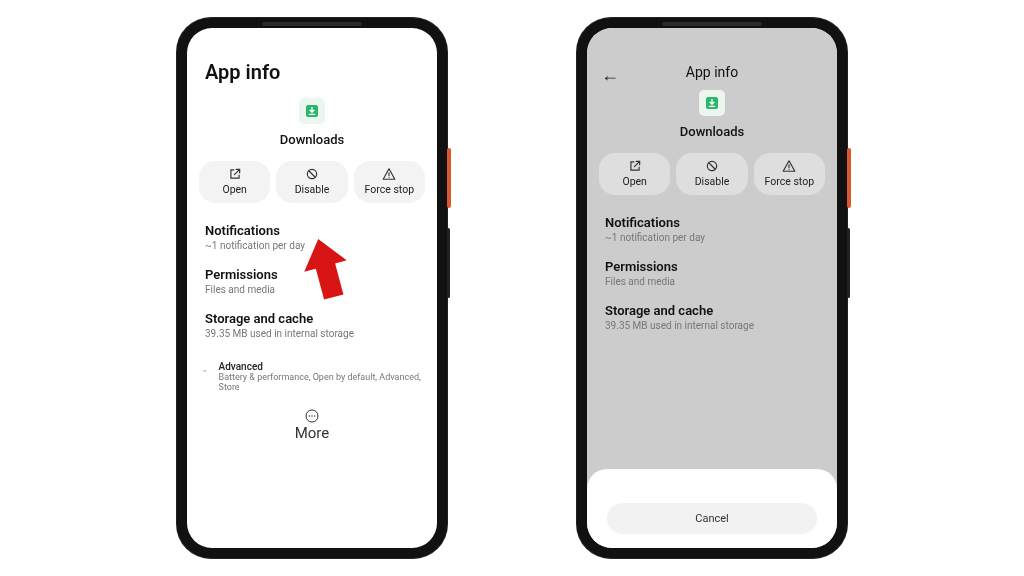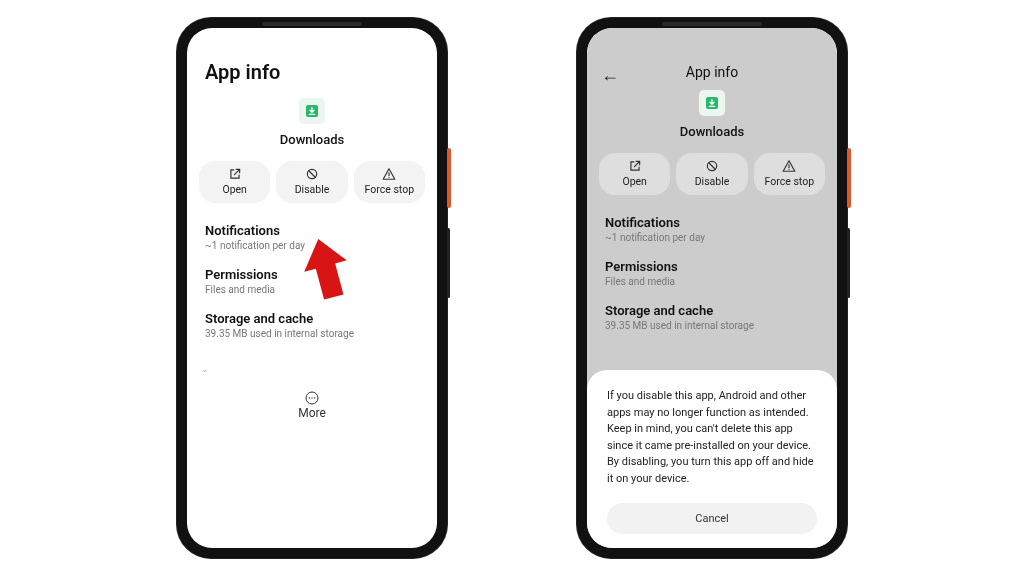--- a/index.html
+++ b/index.html
@@ -104,21 +104,21 @@
     padding: 10px 14px;
     font-size: 9px; color: #777;
   }
   .advanced-row .chev { color: #aaa; margin-top: 3px; }
   .advanced-row .content .adv-title { color: #222; font-size: 10px; font-weight: 500; }
   .more-btn {
     display: flex; flex-direction: column; align-items: center;
     padding: 6px 0 10px;
   }
   .more-btn svg { width: 16px; height: 16px; }
-  .more-btn span { font-size: 12px; color: #333; }
+  .more-btn span { font-size: 15px; color: #333; }
 
   
   .dimmed { position: relative; }
   .dimmed-bg {
     position: absolute; inset: 0;
     background: #ccc;
     border-radius: 25px;
   }
   .dim-content { position: relative; }
   .top-bar {
@@ -210,20 +210,24 @@
         <div class="item-sub">Files and media</div>
       </div>
       <div class="item">
         <div class="item-title">Storage and cache</div>
         <div class="item-sub">39.35 MB used in internal storage</div>
       </div>
     </div>
 
     <div class="advanced-row">
       <div class="chev">⌄</div>
+      <div class="content">
+        <div class="adv-title">Advanced</div>
+        <div>Battery &amp; performance, Open by default, Advanced, Store</div>
+      </div>
     </div>
 
     <div class="more-btn">
       <svg viewBox="0 0 24 24">
           <circle cx="12" cy="12" r="9" stroke="#333" stroke-width="1.5" fill="none"></circle>
           <circle cx="8" cy="12" r="1" fill="#333"></circle>
           <circle cx="12" cy="12" r="1" fill="#333"></circle>
           <circle cx="16" cy="12" r="1" fill="#333"></circle>
         </svg>
       <span>More</span>
@@ -285,21 +289,20 @@
           <div class="item-sub">Files and media</div>
         </div>
         <div class="item">
           <div class="item-title">Storage and cache</div>
           <div class="item-sub">39.35 MB used in internal storage</div>
         </div>
       </div>
     </div>
 
     <div class="dialog">
-      <p>If you disable this app, Android and other apps may no longer function as intended. Keep in mind, you can't delete this app since it came pre-installed on your device. By disabling, you turn this app off and hide it on your device.</p>
       <div class="dialog-btns">
         <div class="dlg-btn dlg-cancel">Cancel</div>
       </div>
     </div>
   </div>
 </div>
 
 <svg class="arrow" width="60" height="70">
   <defs></defs>
   <polygon points="30,0 52,28 40,28 40,60 20,60 20,28 8,28" fill="#d81414" transform="rotate(-15 30 30)"></polygon>

